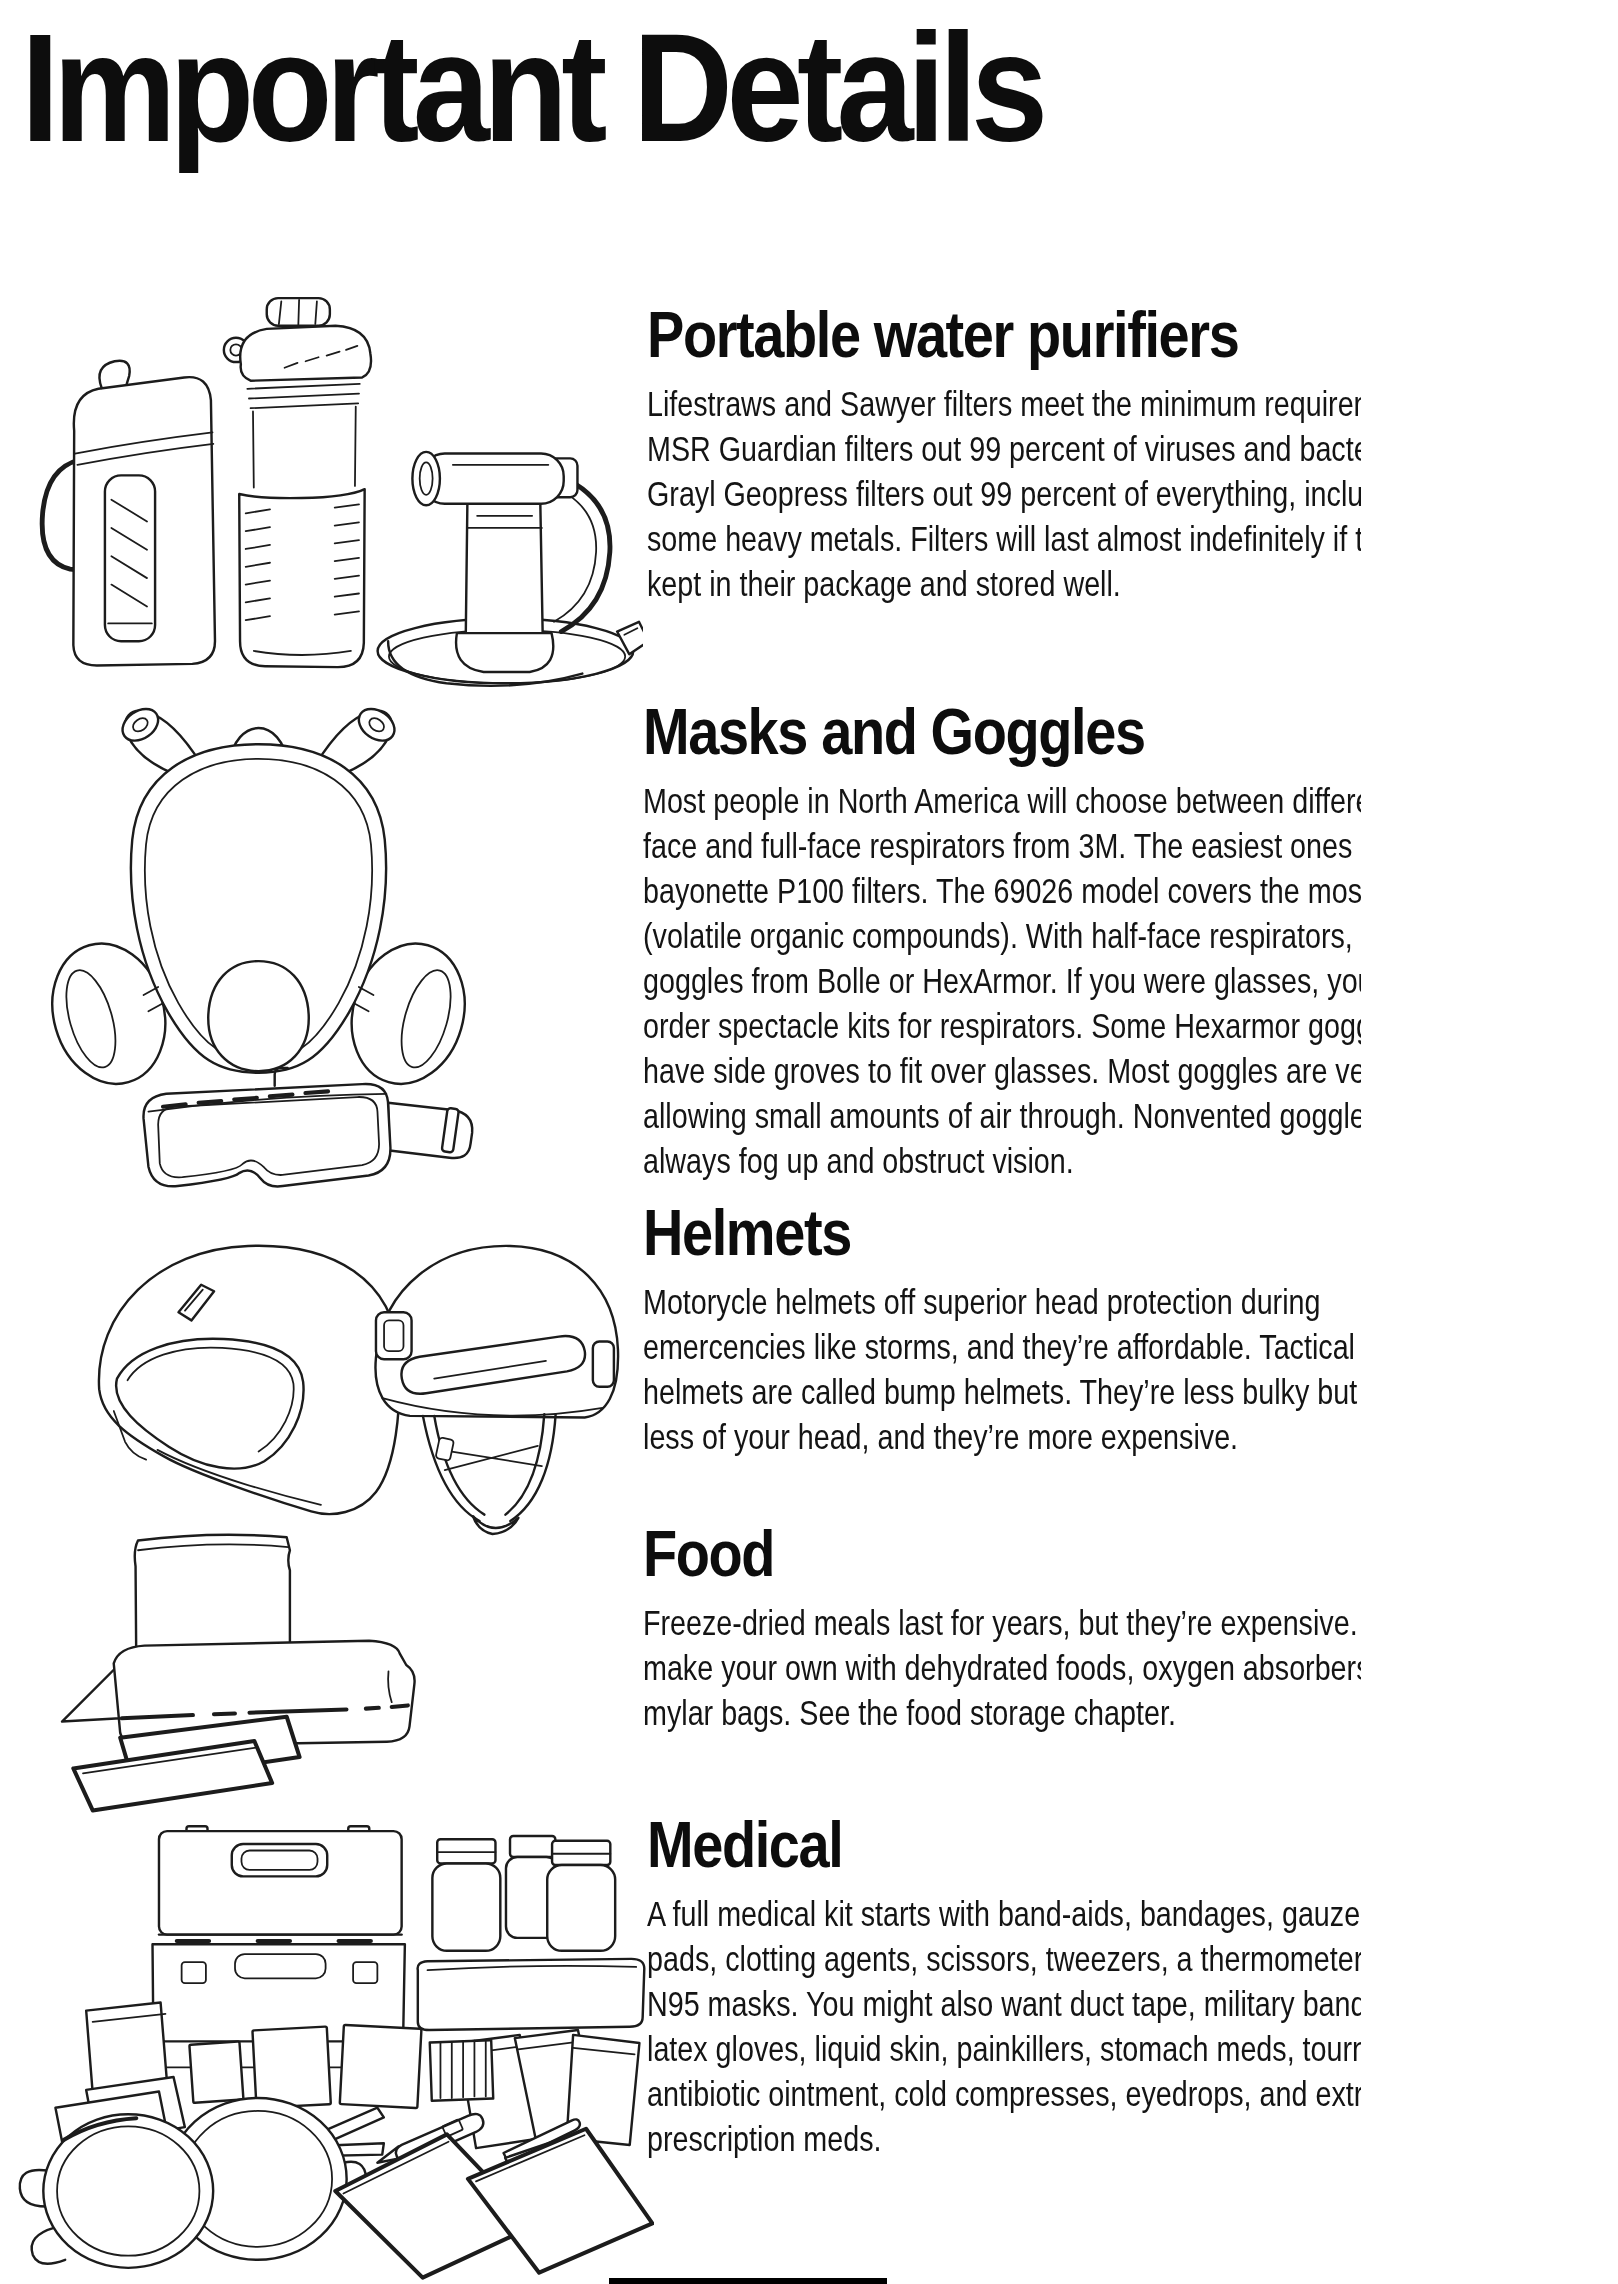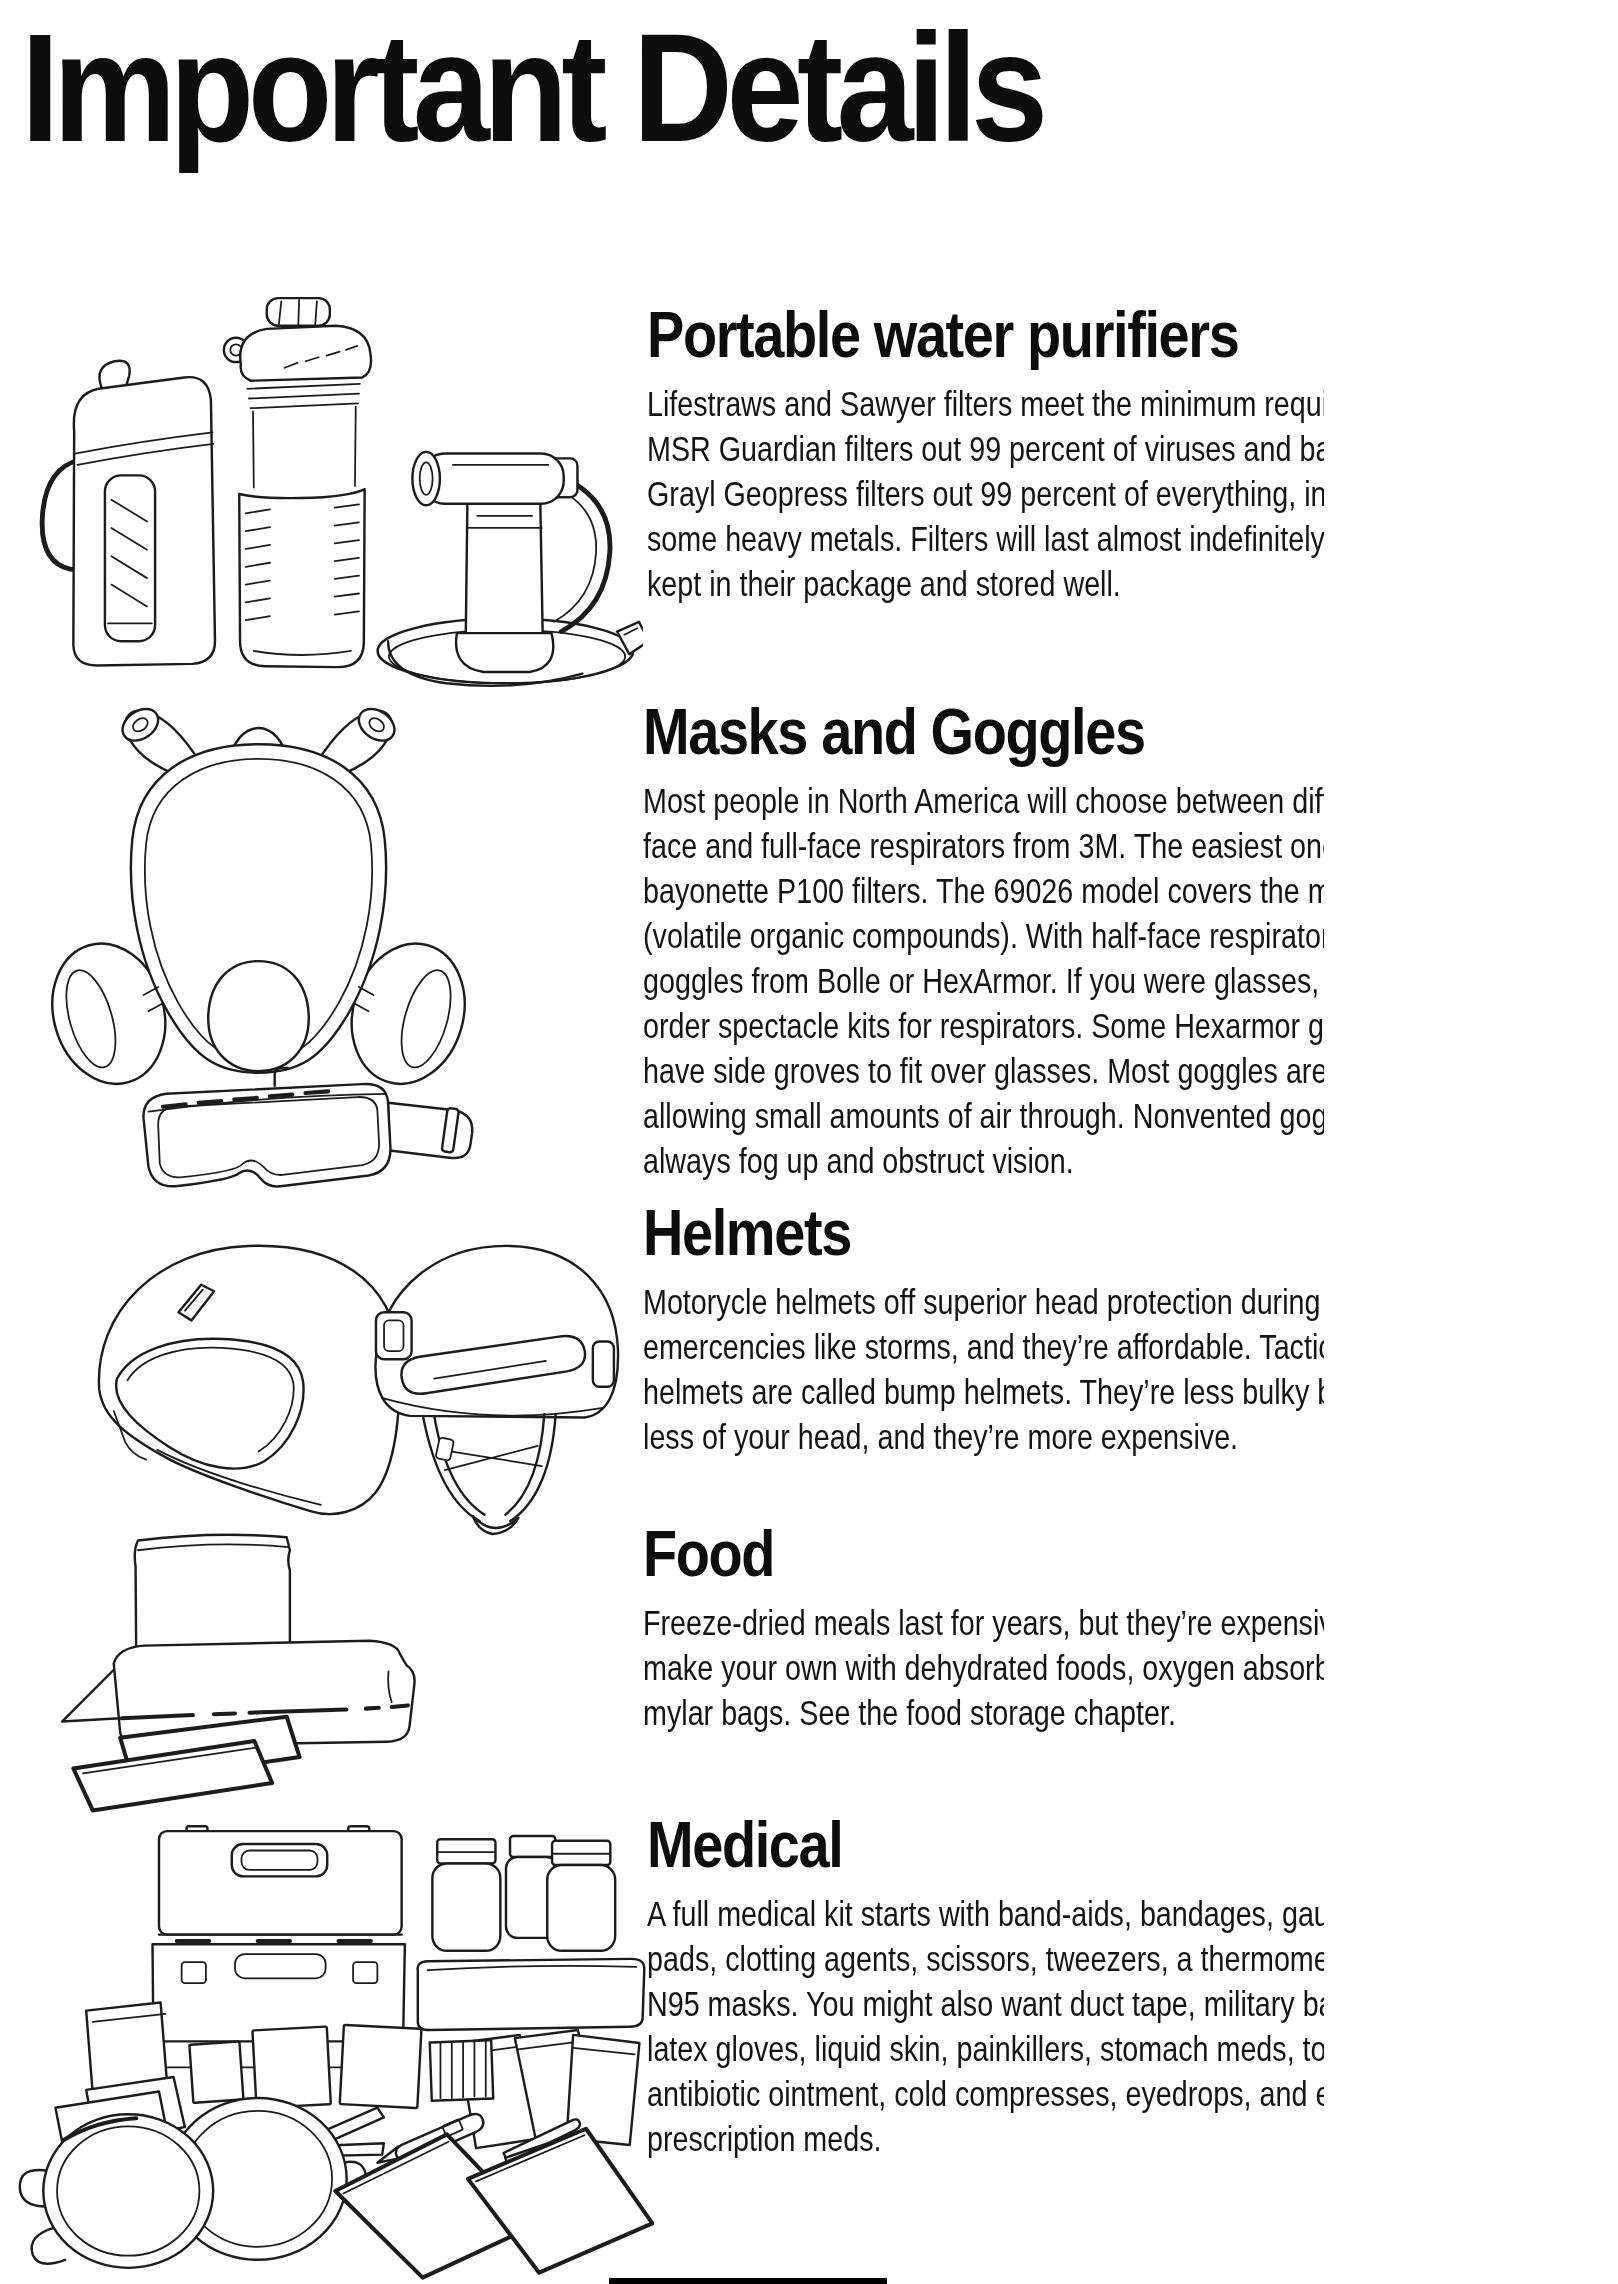--- a/index.html
+++ b/index.html
@@ -1,17 +1,17 @@
 <!DOCTYPE html>
 <html style="font-size:13px"><head>
 <meta charset="utf-8">
 <style>
   html,body{margin:0;padding:0;background:#fff;}
   .page{position:relative;width:1324px;height:2284px;background:#ffffff;overflow:hidden;
-        font-family:"Liberation Sans",sans-serif;color:#121212;}
+        font-family:"Liberation Sans",sans-serif;color:#121212;padding-left:37px;}
   .title{position:absolute;left:21px;top:0px;font-size:154px;font-weight:800;
          letter-spacing:-7.3px;line-height:1.15;white-space:nowrap;margin:0;
          transform:scaleX(0.90);transform-origin:left top;color:#0d0d0d;}
   .sec{position:absolute;width:1020px;}
   .sec h2{margin:0 0 11.3px 0;font-size:65px;font-weight:700;letter-spacing:-1.6px;
           line-height:1.05;white-space:nowrap;transform:scaleX(0.86);
           transform-origin:left top;color:#0d0d0d;}
   .sec p{margin:0;width:1012px;font-size:35px;line-height:45px;font-weight:400;
          transform:scaleX(0.82);transform-origin:left top;color:#141414;}
   .s1{left:647px;top:301px;}

